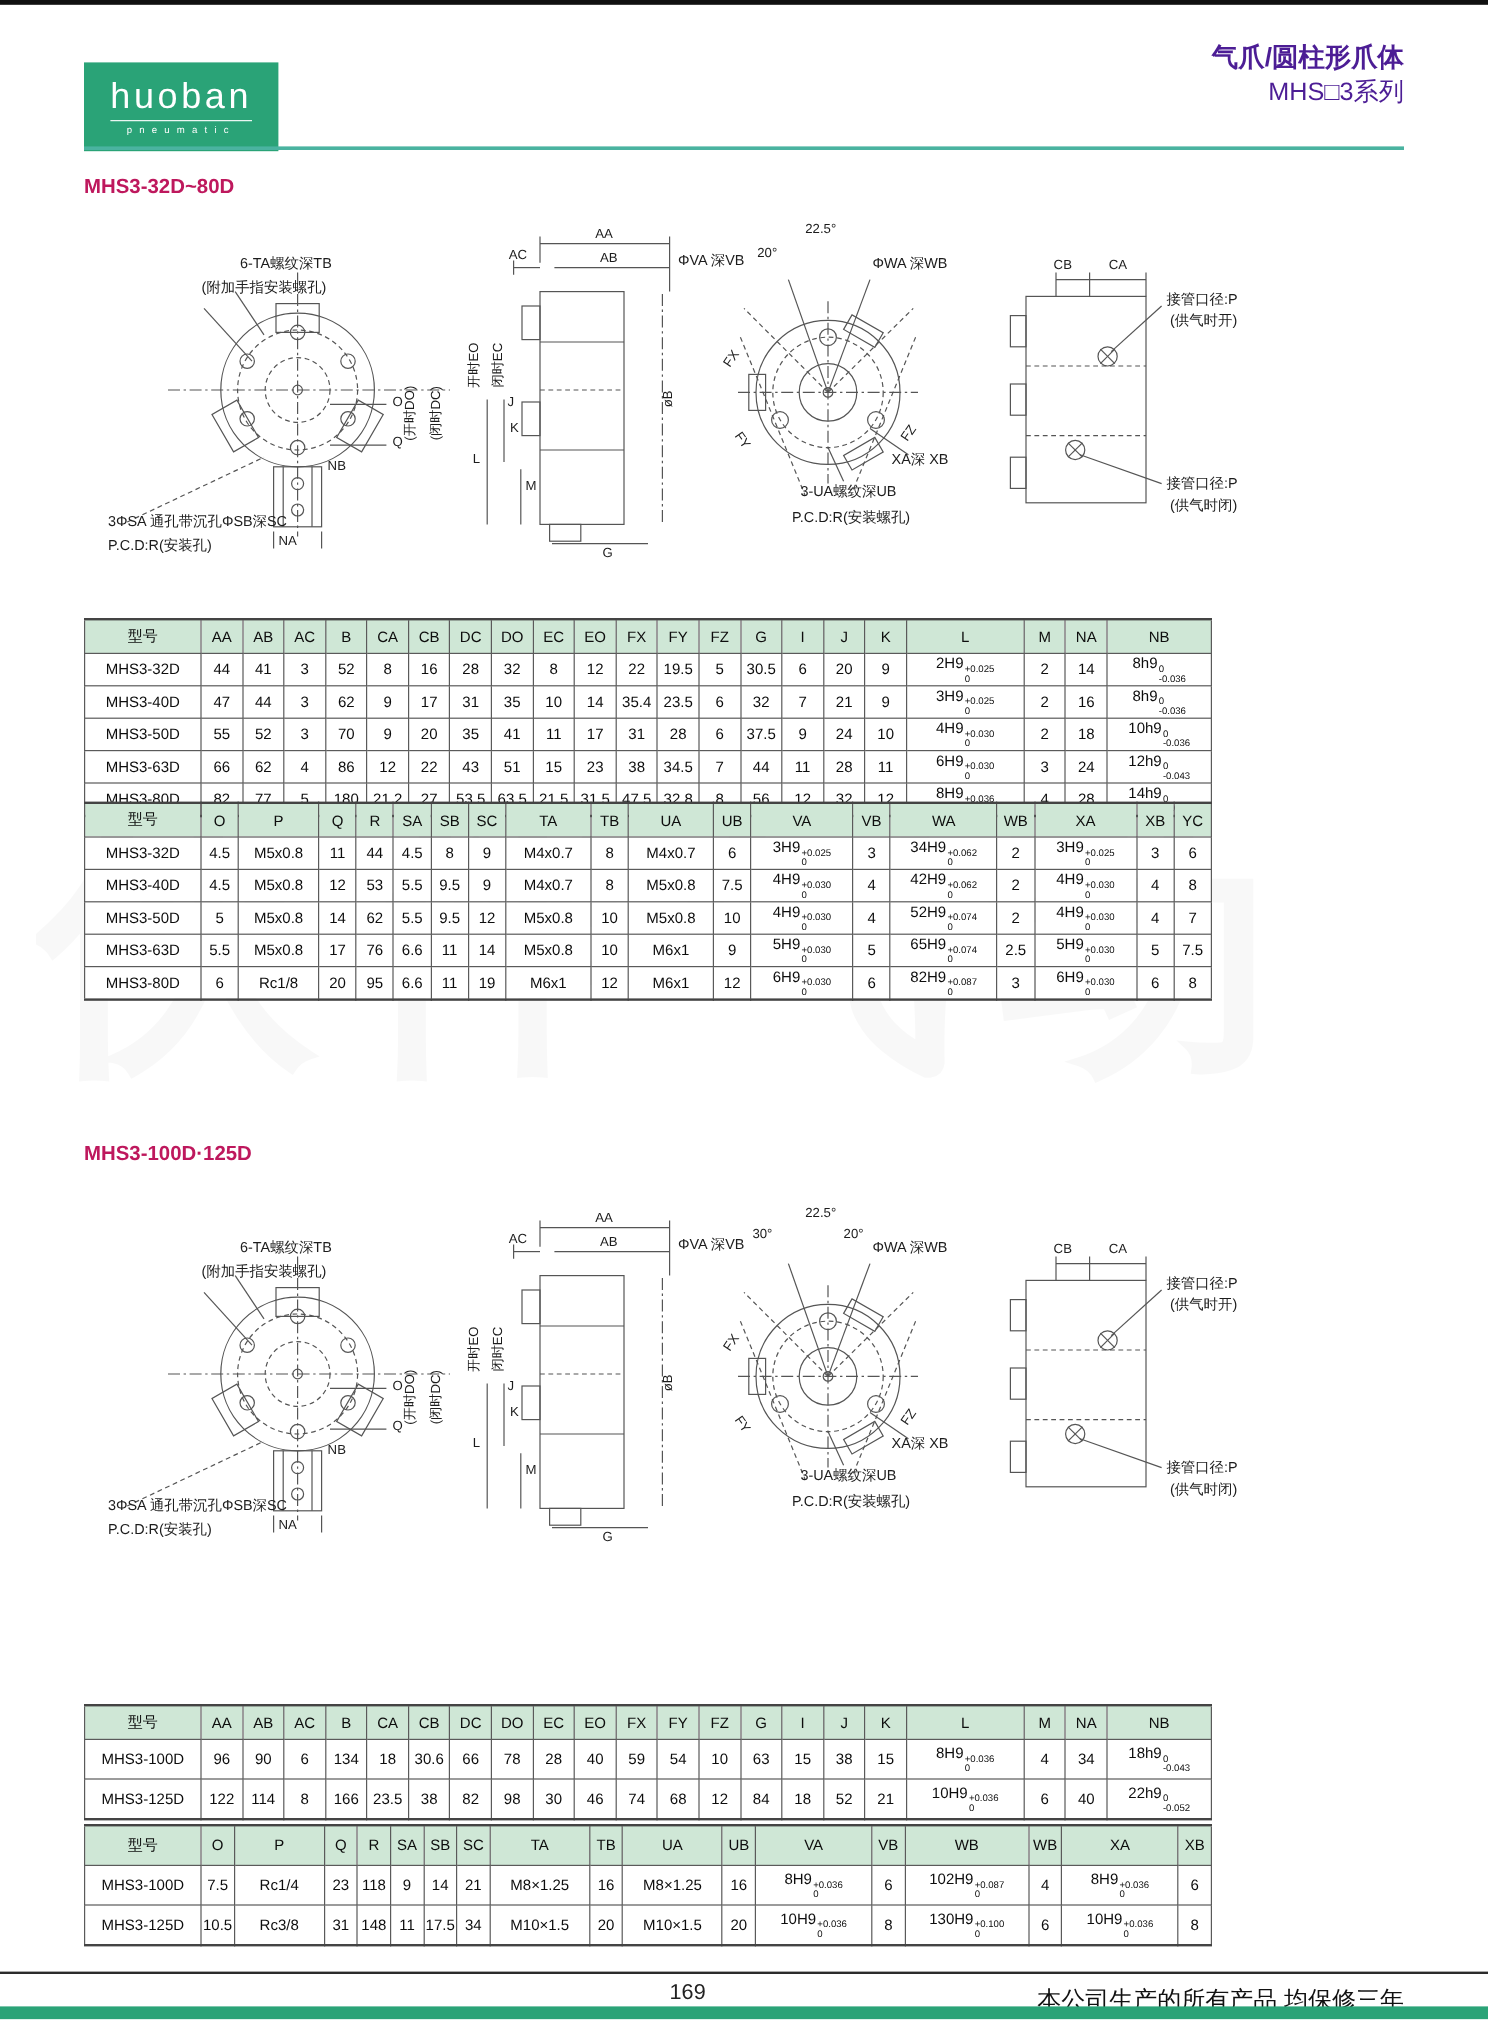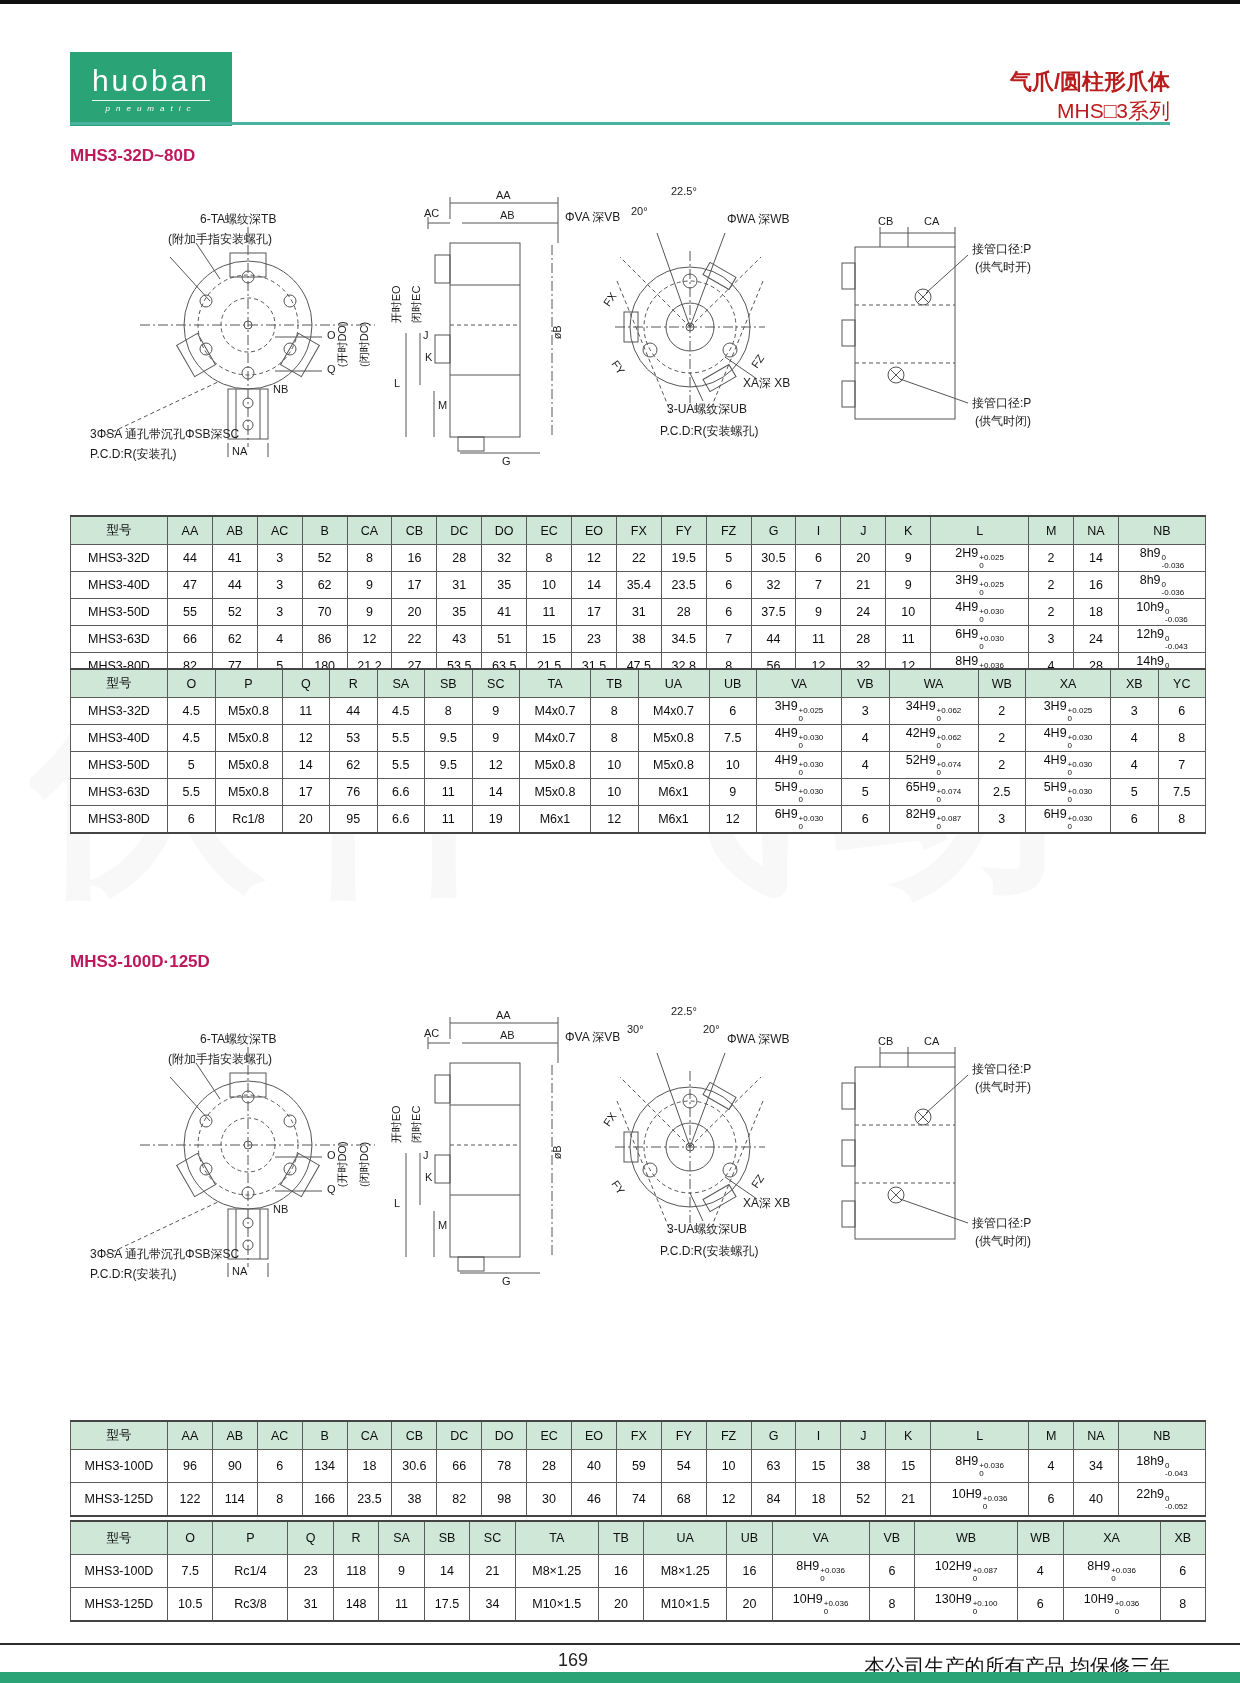--- a/index.html
+++ b/index.html
@@ -8,41 +8,41 @@
 
   
   .top-bar{position:absolute;left:0;top:0;width:1240px;height:4px;background:#101010;}
   .bottom-bar{position:absolute;left:0;top:1672px;width:1240px;height:11px;background:#2aa377;}
 
   
   .logo{position:absolute;left:70px;top:52px;width:162px;height:74px;background:#2aa377;
         display:flex;flex-direction:column;align-items:center;justify-content:center;}
   .logo .l1{color:#fff;font-size:30px;letter-spacing:3px;font-weight:normal;line-height:1;
             border-bottom:1px solid rgba(255,255,255,.9);padding-bottom:4px;}
-  .logo .l2{color:#fff;font-size:8px;letter-spacing:6px;margin-top:4px;line-height:1;font-style:italic;}
-  .head-title{position:absolute;right:70px;top:68px;text-align:right;color:#b91c1c;}
+  .logo .l2{color:#fff;font-size:8px;letter-spacing:6px;margin-top:4px;line-height:1;}
+  .head-title{position:absolute;right:70px;top:34px;text-align:right;color:#4c1d95;}
   .head-title .t1{font-size:22px;font-weight:bold;line-height:1.3;}
   .head-title .t2{font-size:21px;font-weight:normal;line-height:1.3;}
   .head-rule{position:absolute;left:70px;top:122px;width:1100px;height:3px;background:#4ab3a0;}
 
   .sec-heading{position:absolute;left:70px;font-size:17px;font-weight:bold;color:#be185d;}
 
   
   .watermark{position:absolute;left:30px;top:630px;width:1180px;font-size:235px;font-weight:bold;
              letter-spacing:30px;color:rgba(120,120,120,0.055);white-space:nowrap;overflow:hidden;}
 
   
   .view{position:absolute;width:330px;height:290px;}
   .view svg{position:absolute;left:0;top:0;}
   .lbl{position:absolute;font-size:11px;color:#1c1c1c;white-space:nowrap;line-height:1.15;}
   .lbl.big{font-size:12px;}
   .vrot{transform:rotate(-90deg);transform-origin:center center;text-align:center;}
 
   
-  .tbl-wrap{position:absolute;left:70px;width:1136px;}
+  .tbl-wrap{position:absolute;left:70px;width:940px;}
   table.spec{border-collapse:collapse;width:100%;table-layout:fixed;font-size:12.5px;color:#0d0d0d;}
   table.spec th,table.spec td{border:1px solid #5a5a5a;text-align:center;padding:1px 1px;
       overflow:hidden;white-space:nowrap;}
   table.spec th{background:#cfe7d6;font-weight:normal;height:25px;}
   table.spec td{height:23px;background:#fff;}
   table.spec{border-top:2px solid #444;border-bottom:2px solid #444;}
   table.spec th:first-child{width:94px;}
   
   table.dimA th:nth-child(19){width:95px;}
   table.dimA th:nth-child(22){width:84px;}

